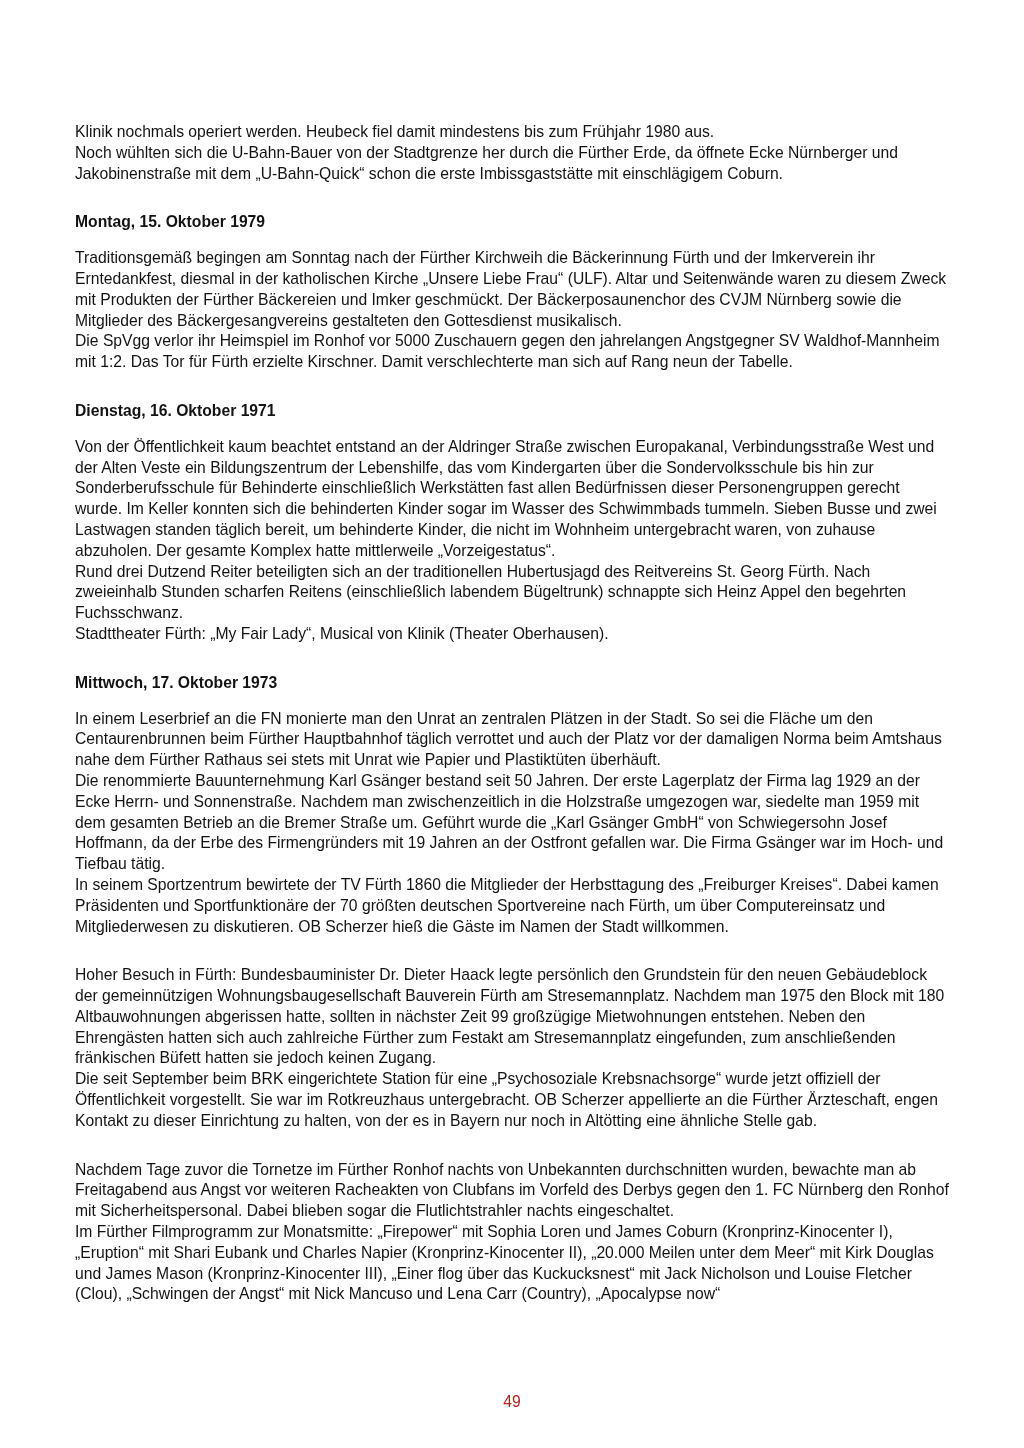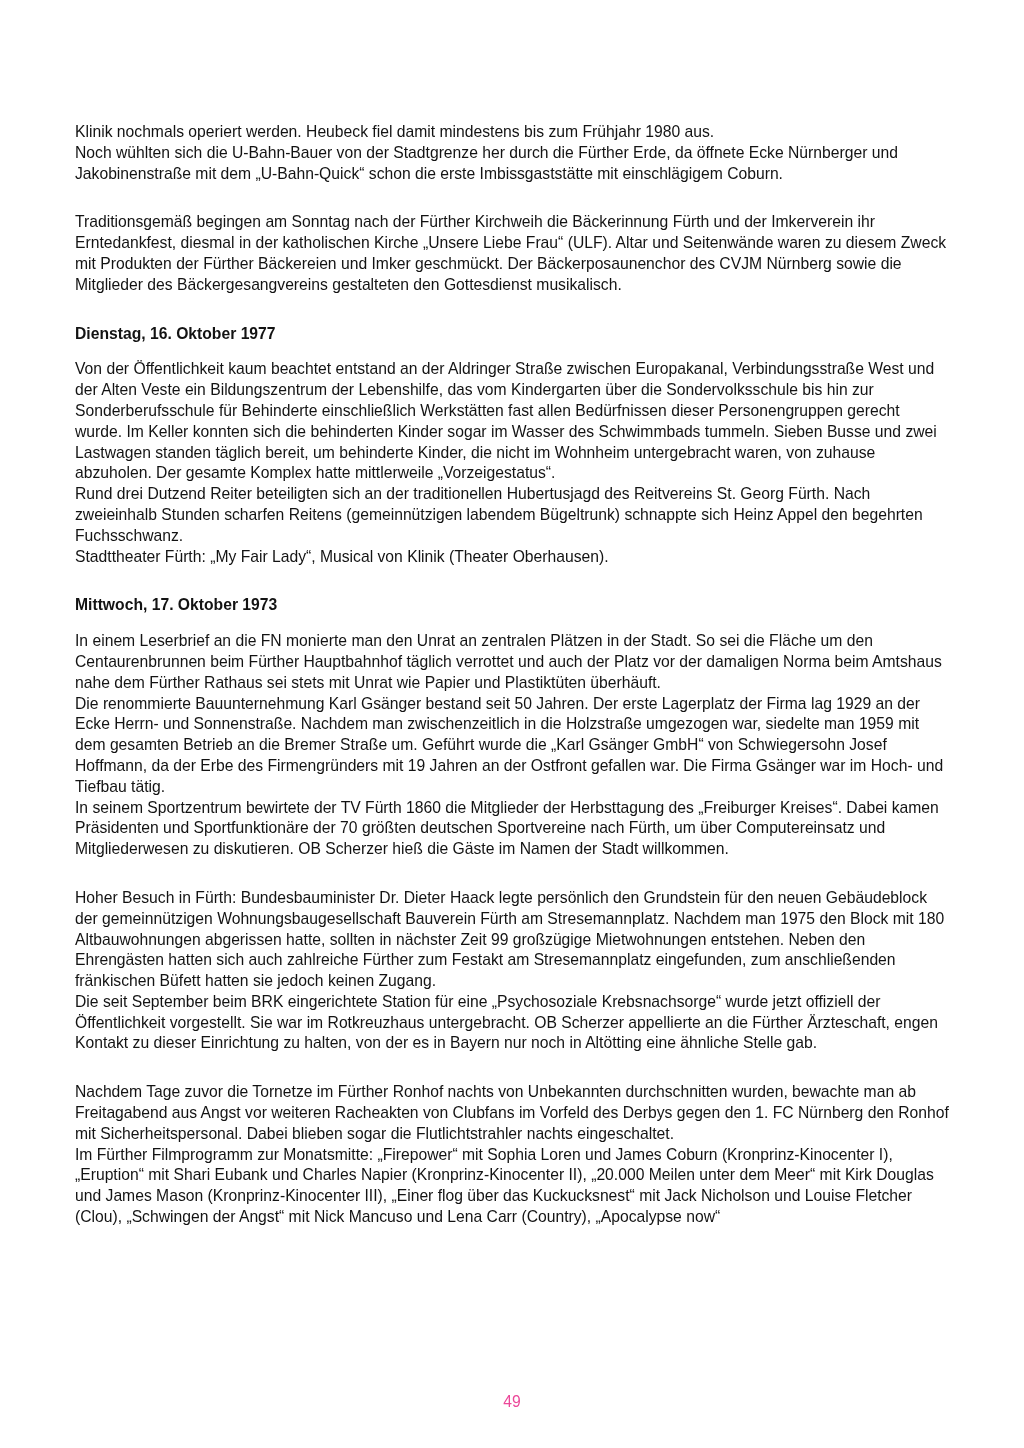--- a/index.html
+++ b/index.html
@@ -33,41 +33,43 @@
     font-weight: 700;
     margin: 15px 0 15px 0;
   }
   .page-number {
     position: absolute;
     top: 1336px;
     left: 0;
     width: 1024px;
     text-align: center;
     font-size: 15.7px;
-    color: #ec4899;
+    color: #b91c1c;
   }
 </style>
 </head>
 <body>
 
 <main class="sheet">
 
   <section>
     <p>Klinik nochmals operiert werden. Heubeck fiel damit mindestens bis zum Frühjahr 1980 aus.</p>
     <p>Noch wühlten sich die U-Bahn-Bauer von der Stadtgrenze her durch die Fürther Erde, da öffnete Ecke Nürnberger und Jakobinenstraße mit dem „U-Bahn-Quick“ schon die erste Imbissgaststätte mit einschlägigem Coburn.</p>
   </section>
 
   <section>
+    <h2 class="day-heading">Montag, 15. Oktober 1979</h2>
     <p>Traditionsgemäß begingen am Sonntag nach der Fürther Kirchweih die Bäckerinnung Fürth und der Imkerverein ihr Erntedankfest, diesmal in der katholischen Kirche „Unsere Liebe Frau“ (ULF). Altar und Seitenwände waren zu diesem Zweck mit Produkten der Fürther Bäckereien und Imker geschmückt. Der Bäckerposaunenchor des CVJM Nürnberg sowie die Mitglieder des Bäckergesangvereins gestalteten den Gottesdienst musikalisch.</p>
+    <p>Die SpVgg verlor ihr Heimspiel im Ronhof vor 5000 Zuschauern gegen den jahrelangen Angstgegner SV Waldhof-Mannheim mit 1:2. Das Tor für Fürth erzielte Kirschner. Damit verschlechterte man sich auf Rang neun der Tabelle.</p>
   </section>
 
   <section>
-    <h2 class="day-heading">Dienstag, 16. Oktober 1977</h2>
+    <h2 class="day-heading">Dienstag, 16. Oktober 1971</h2>
     <p>Von der Öffentlichkeit kaum beachtet entstand an der Aldringer Straße zwischen Europakanal, Verbindungsstraße West und der Alten Veste ein Bildungszentrum der Lebenshilfe, das vom Kindergarten über die Sondervolksschule bis hin zur Sonderberufsschule für Behinderte einschließlich Werkstätten fast allen Bedürfnissen dieser Personengruppen gerecht wurde. Im Keller konnten sich die behinderten Kinder sogar im Wasser des Schwimmbads tummeln. Sieben Busse und zwei Lastwagen standen täglich bereit, um behinderte Kinder, die nicht im Wohnheim untergebracht waren, von zuhause abzuholen. Der gesamte Komplex hatte mittlerweile „Vorzeigestatus“.</p>
-    <p>Rund drei Dutzend Reiter beteiligten sich an der traditionellen Hubertusjagd des Reitvereins St. Georg Fürth. Nach zweieinhalb Stunden scharfen Reitens (gemeinnützigen labendem Bügeltrunk) schnappte sich Heinz Appel den begehrten Fuchsschwanz.</p>
+    <p>Rund drei Dutzend Reiter beteiligten sich an der traditionellen Hubertusjagd des Reitvereins St. Georg Fürth. Nach zweieinhalb Stunden scharfen Reitens (einschließlich labendem Bügeltrunk) schnappte sich Heinz Appel den begehrten Fuchsschwanz.</p>
     <p>Stadttheater Fürth: „My Fair Lady“, Musical von Klinik (Theater Oberhausen).</p>
   </section>
 
   <section>
     <h2 class="day-heading">Mittwoch, 17. Oktober 1973</h2>
     <p>In einem Leserbrief an die FN monierte man den Unrat an zentralen Plätzen in der Stadt. So sei die Fläche um den Centaurenbrunnen beim Fürther Hauptbahnhof täglich verrottet und auch der Platz vor der damaligen Norma beim Amtshaus nahe dem Fürther Rathaus sei stets mit Unrat wie Papier und Plastiktüten überhäuft.</p>
     <p>Die renommierte Bauunternehmung Karl Gsänger bestand seit 50 Jahren. Der erste Lagerplatz der Firma lag 1929 an der Ecke Herrn- und Sonnenstraße. Nachdem man zwischenzeitlich in die Holzstraße umgezogen war, siedelte man 1959 mit dem gesamten Betrieb an die Bremer Straße um. Geführt wurde die „Karl Gsänger GmbH“ von Schwiegersohn Josef Hoffmann, da der Erbe des Firmengründers mit 19 Jahren an der Ostfront gefallen war. Die Firma Gsänger war im Hoch- und Tiefbau tätig.</p>
     <p>In seinem Sportzentrum bewirtete der TV Fürth 1860 die Mitglieder der Herbsttagung des „Freiburger Kreises“. Dabei kamen Präsidenten und Sportfunktionäre der 70 größten deutschen Sportvereine nach Fürth, um über Computereinsatz und Mitgliederwesen zu diskutieren. OB Scherzer hieß die Gäste im Namen der Stadt willkommen.</p>
   </section>
 

